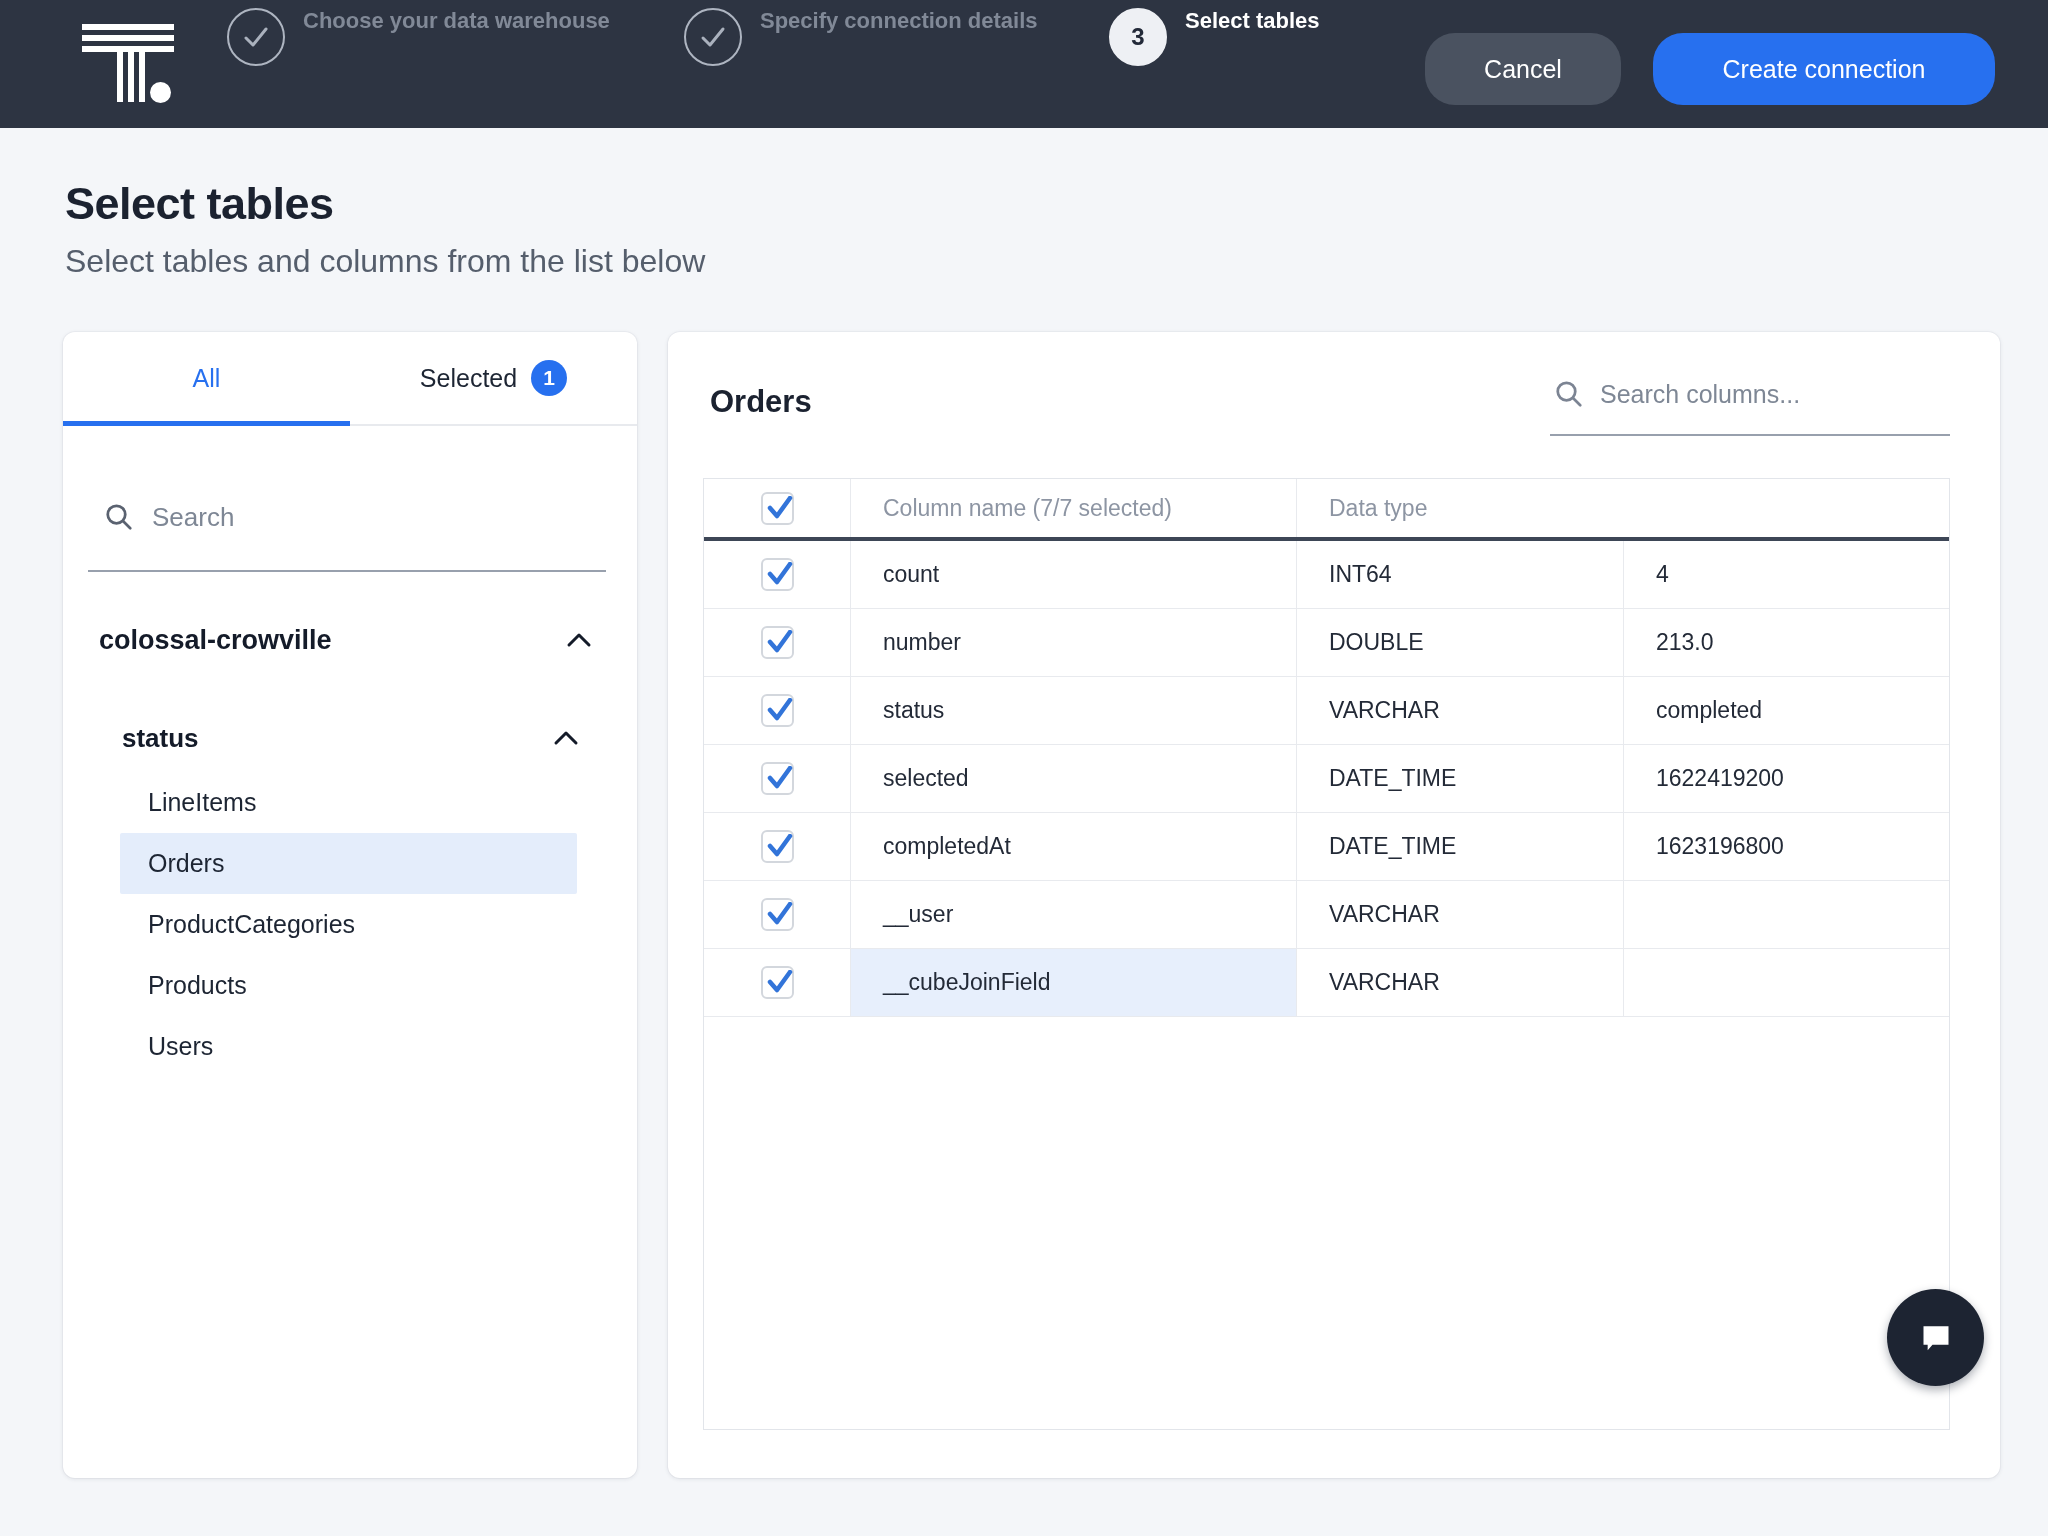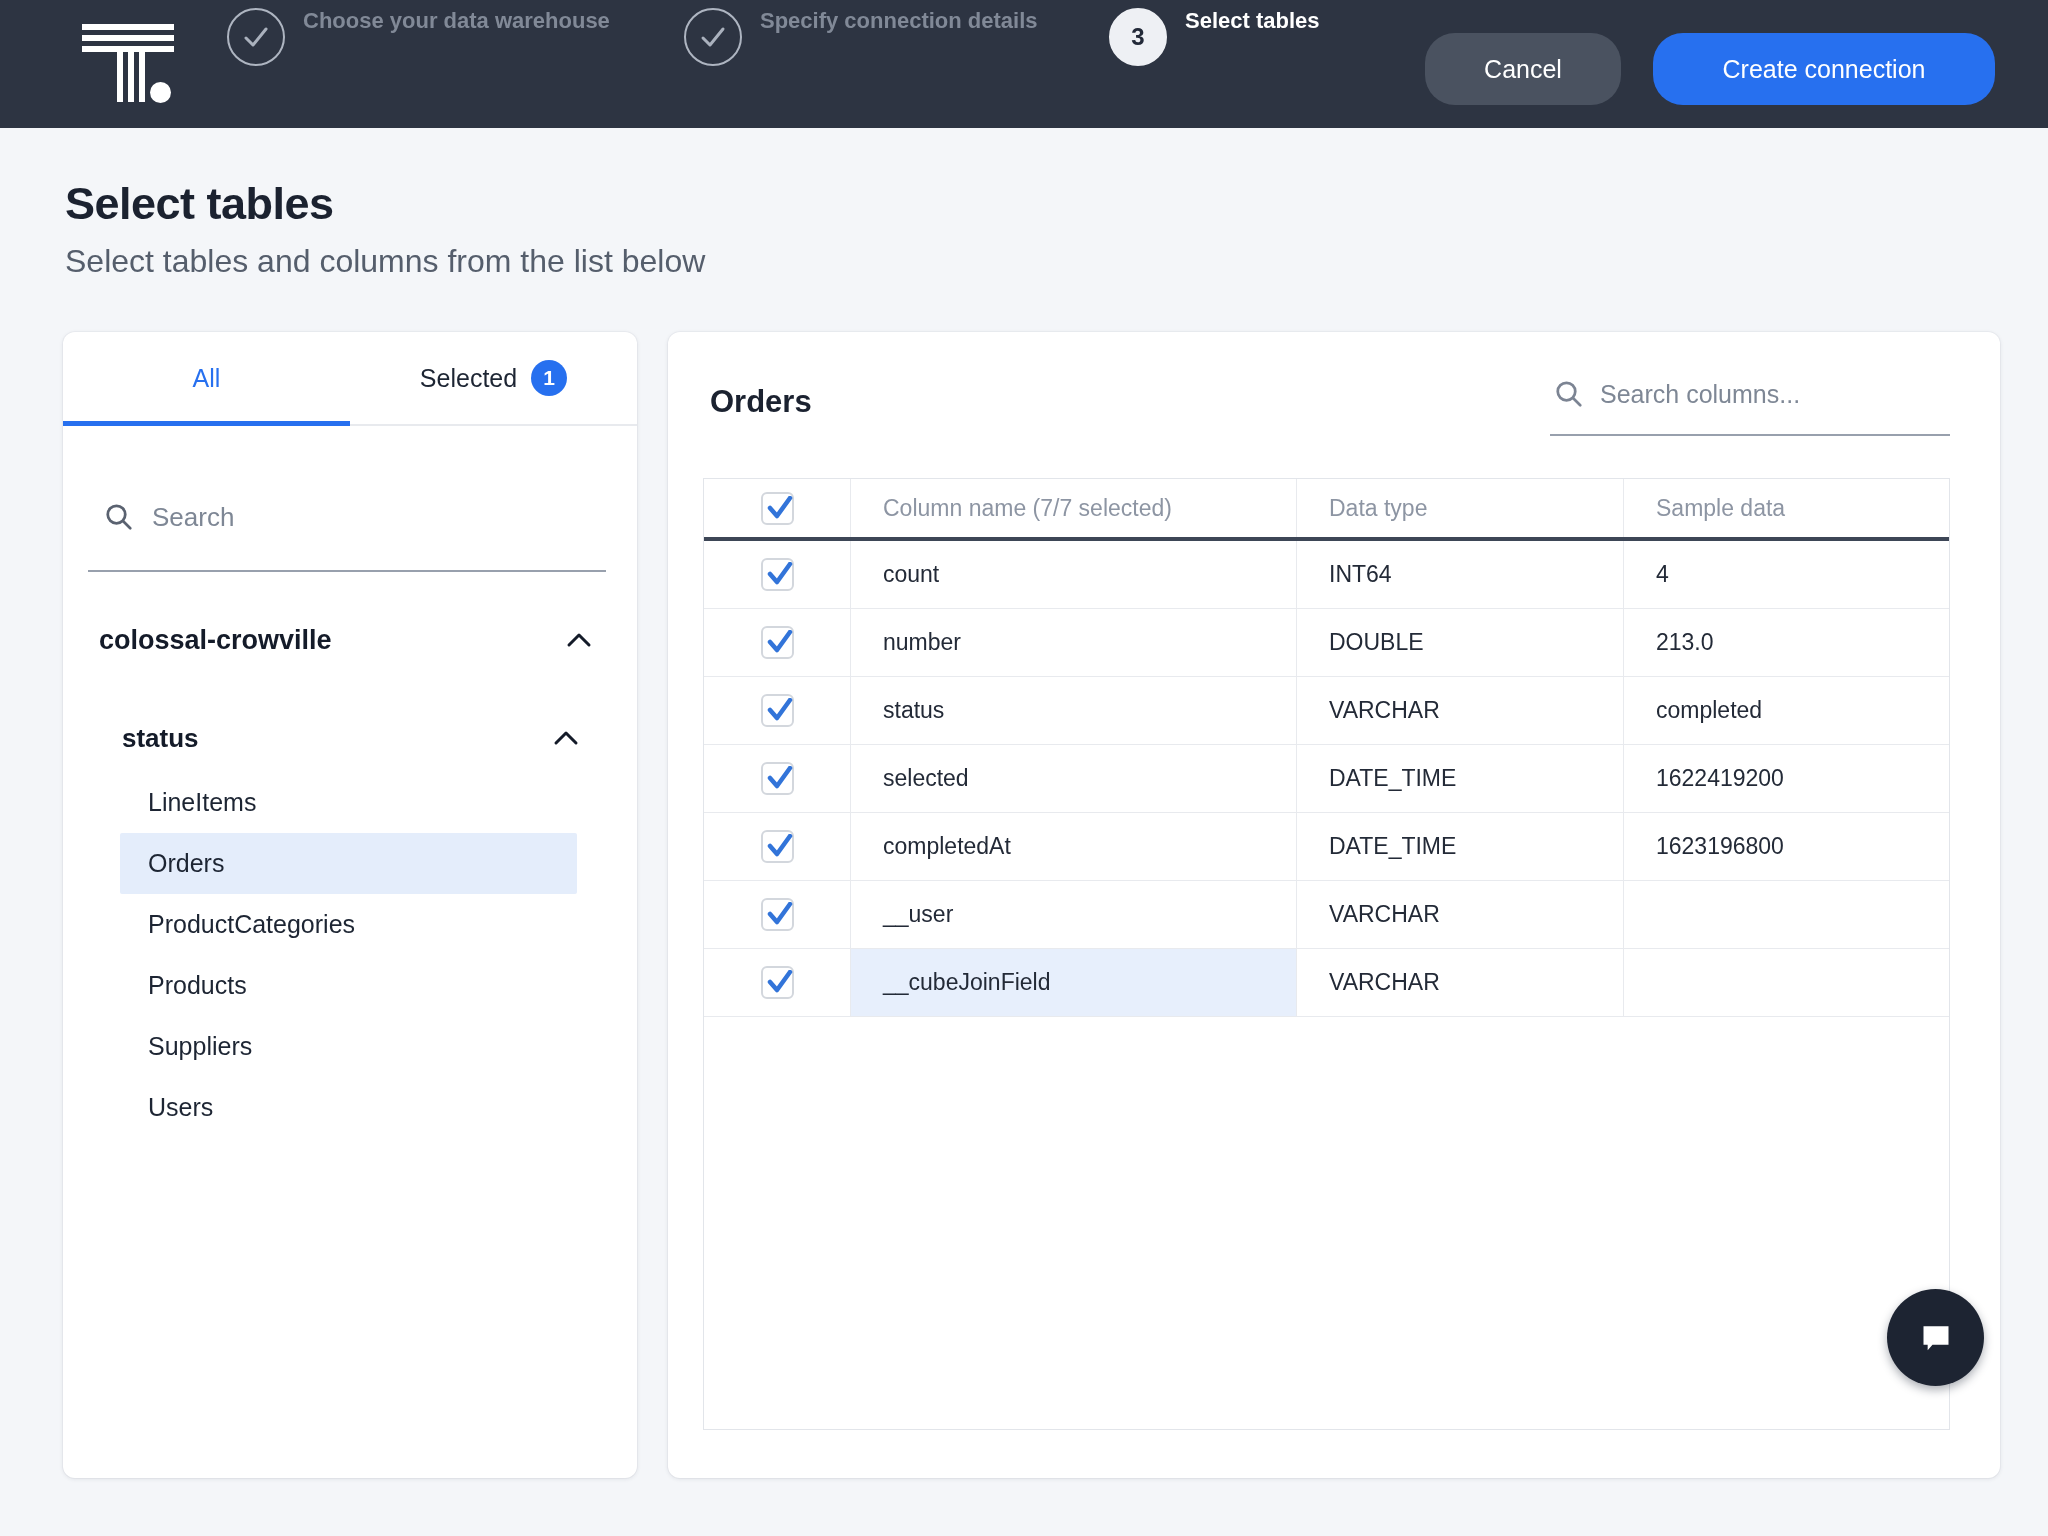--- a/index.html
+++ b/index.html
@@ -230,23 +230,20 @@
         <div class="tree-item selected">
           <span>Orders</span>
         </div>
         <div class="tree-item">
           <span>ProductCategories</span>
         </div>
         <div class="tree-item">
           <span>Products</span>
         </div>
         <div class="tree-item">
-          <span>Suppliers</span>
-        </div>
-        <div class="tree-item">
           <span>Users</span>
         </div>
       </div>
   </section>
 
   <section class="card right-card">
     <h2 class="main-title">Orders</h2>
 
     <div class="columns-search">
       <svg class="search-glyph" viewBox="0 0 24 24">
@@ -260,21 +257,20 @@
       <div class="tgrid thead">
         <div class="tcell c-check">
           <span class="checkbox">
             <svg viewBox="0 0 27 23">
                 <path d="M4 12l7 8L24 2" fill="none" stroke="#3274d9" stroke-width="4.5" stroke-linecap="round" stroke-linejoin="round"></path>
               </svg>
           </span>
         </div>
         <div class="tcell">Column name (7/7 selected)</div>
         <div class="tcell">Data type</div>
-        <div class="tcell">Sample data</div>
       </div>
       <div>
           <div class="tgrid trow">
             <div class="tcell c-check">
               <span class="checkbox">
                 <svg viewBox="0 0 27 23">
                   <path d="M4 12l7 8L24 2" fill="none" stroke="#3274d9" stroke-width="4.5" stroke-linecap="round" stroke-linejoin="round"></path>
                 </svg>
               </span>
             </div>

